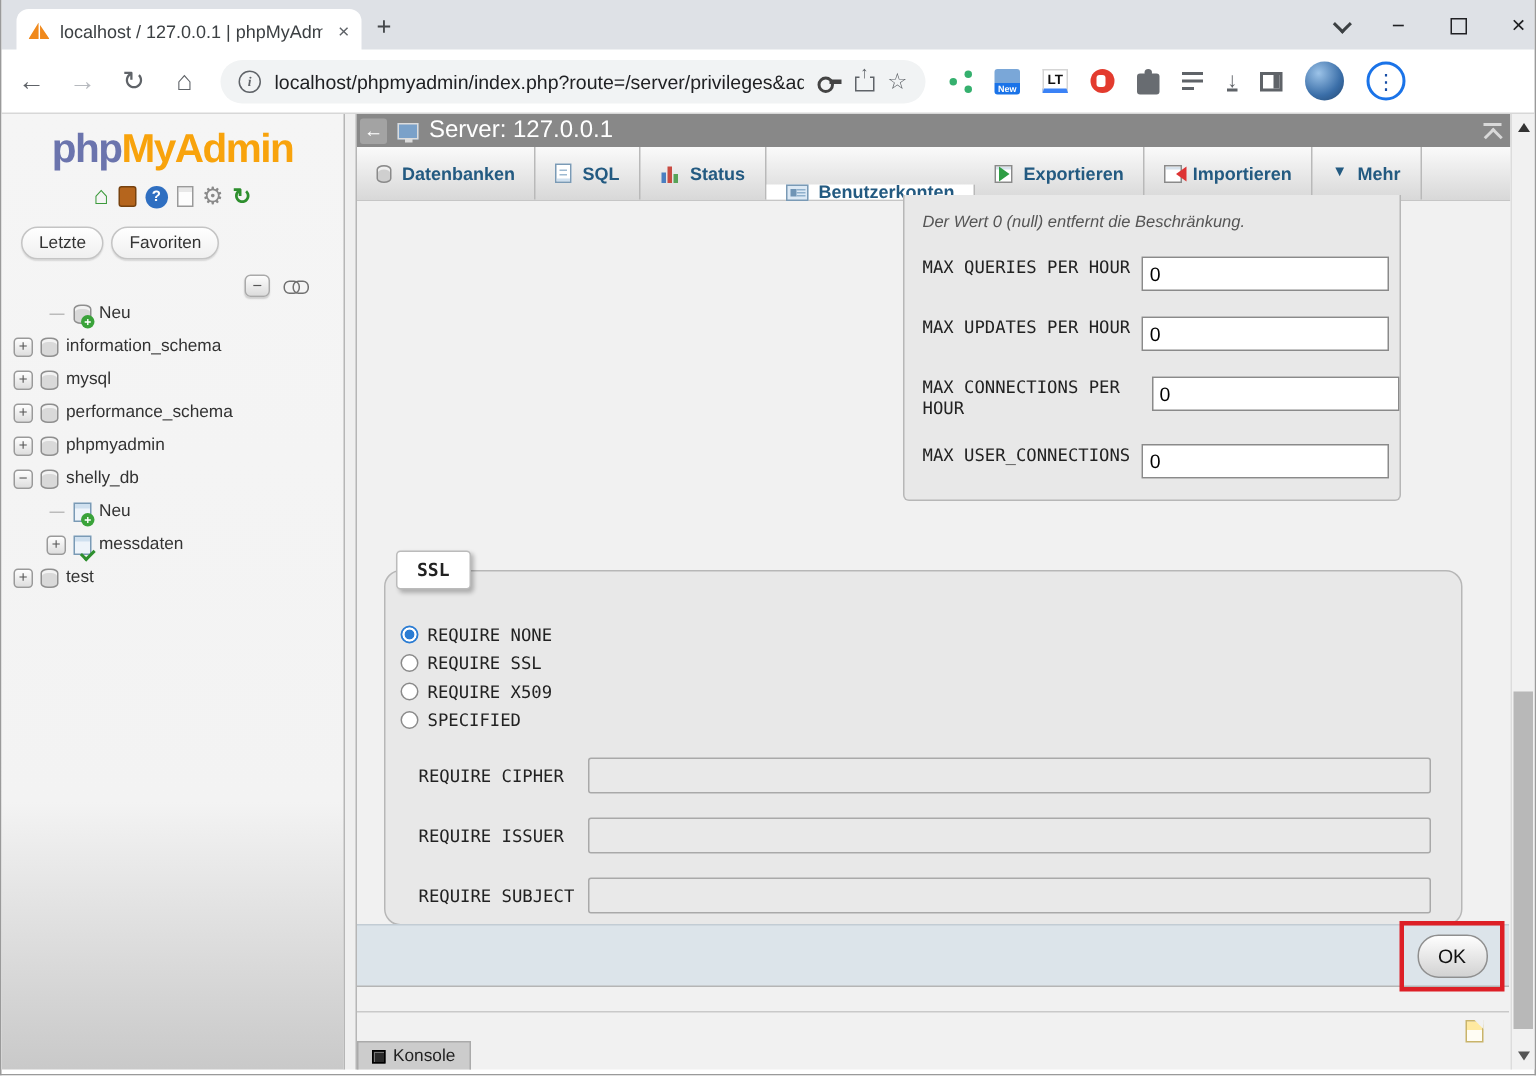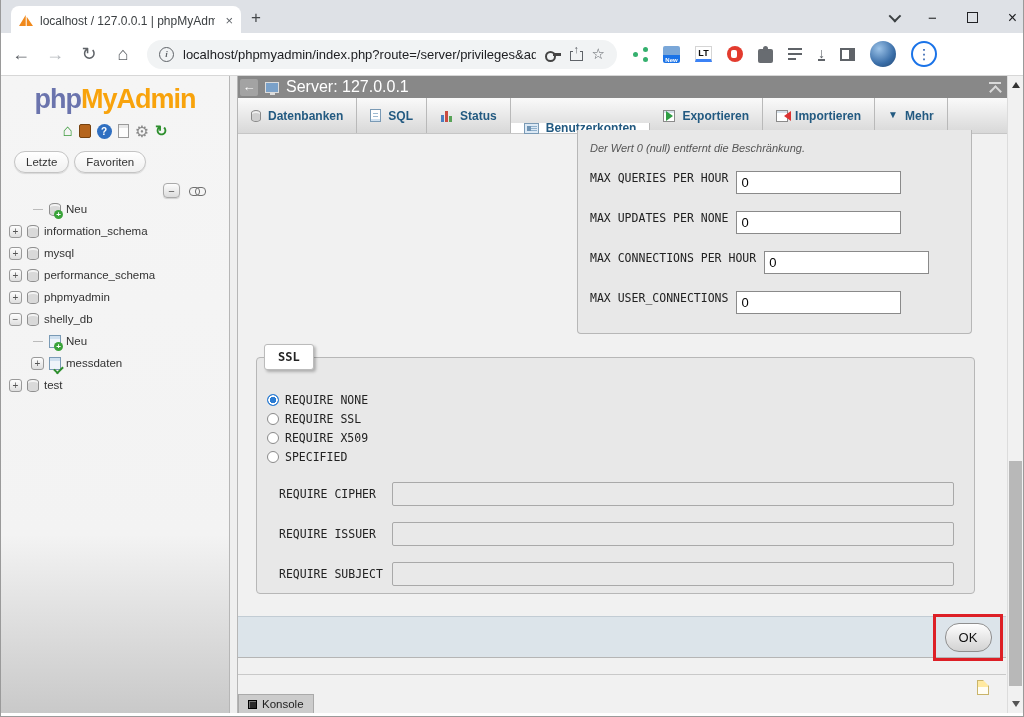--- a/index.html
+++ b/index.html
@@ -118,27 +118,27 @@
   .ti-users::after { content:""; position:absolute; right:1px; top:2px; width:6px; height:5px;
       background:linear-gradient(#8fb0cc,#8fb0cc) 0 0/6px 1px no-repeat, linear-gradient(#8fb0cc,#8fb0cc) 0 2px/6px 1px no-repeat, linear-gradient(#8fb0cc,#8fb0cc) 0 4px/6px 1px no-repeat; }
   .ti-grid { width:12px; height:12px; background:#fff; border:1px solid #8a8a8a; box-shadow:inset 0 2px 0 #d7e2ec; }
   .ti-export::after { content:""; position:absolute; right:-4px; bottom:0; border:5px solid transparent; border-left:7px solid #2f9e44; }
   .ti-import::after { content:""; position:absolute; right:-4px; bottom:0; border:5px solid transparent; border-right:7px solid #d33; }
   .ti-mehr { color:#235a81; font-size:10px; width:auto; }
 
   .content { position:absolute; left:0; right:0; top:58px; bottom:0; background:#f1f1f1; }
 
   .fieldset { position:absolute; background:#e8e8e8; border:1px solid #b7b7b7; border-radius:4px; }
-  .fs-limits { left:339px; top:-4px; width:395px; height:204px; border-top:none; border-radius:0 0 4px 4px; }
+  .fs-limits { left:364px; top:-4px; width:332px; height:204px; border-top:none; border-radius:0 0 4px 4px; }
   .limits-note { font-style:italic; font-size:11px; color:#555; margin:12px 0 0 12px; }
   .limit-row { display:flex; align-items:flex-start; margin:17px 0 0 12px; }
   .mono { font-family:"DejaVu Sans Mono", monospace; font-size:11.5px; color:#222; }
   .limit-row input { margin-left:8px; width:165px; height:23px; border:1px solid #8a8a8a; background:#fff; font-size:13px; padding:0 4px; font-family:"Liberation Sans", sans-serif; }
 
-  .fs-ssl { left:18px; top:223px; width:719px; height:237px; }
+  .fs-ssl { left:18px; top:246px; width:719px; height:237px;border-radius:11px; }
   .legend { position:absolute; top:-14px; left:7px; background:#fff; border:1px solid #bbb; border-radius:3px; padding:5px 13px; font-family:"DejaVu Sans Mono", monospace; font-size:12px; font-weight:bold; color:#222; box-shadow:2px 2px 3px rgba(0,0,0,.25); }
   .radios { margin:32px 0 0 10px; }
   .radio-row { display:flex; align-items:center; gap:6px; height:19px; }
   .radio { width:12px; height:12px; border-radius:50%; border:1px solid #8a8a8a; background:#fff; flex:none; }
   .radio.checked { border-color:#2b7cd3; background:radial-gradient(circle,#2b7cd3 0 3px,#fff 3.5px 4.5px,#2b7cd3 5px); }
   .ssl-field { display:flex; align-items:center; margin:16px 20px 0 22px; }
   .ssl-field .mono { width:113px; flex:none; }
   .ssl-field input { flex:1; height:24px; background:#e9e9e9; border:1px solid #a9a9a9; border-radius:2px; }
 
   .footerbar { position:absolute; left:0; right:1px; top:482px; height:42px; background:#dce4ea; border-top:1px solid #c2ccd4; border-bottom:1px solid #b5b5b5; }
@@ -323,21 +323,21 @@
       <div class="content">
 
         <div class="fieldset fs-limits">
           <div class="limits-note">Der Wert 0 (null) entfernt die Beschränkung.</div>
           <div id="limitrows">
               <div class="limit-row">
                 <span class="mono">MAX QUERIES PER HOUR</span>
                 <input type="text" value="0" style="">
               </div>
               <div class="limit-row">
-                <span class="mono">MAX UPDATES PER NONE</span>
+                <span class="mono">MAX UPDATES PER HOUR</span>
                 <input type="text" value="0" style="">
               </div>
               <div class="limit-row">
                 <span class="mono">MAX CONNECTIONS PER HOUR</span>
                 <input type="text" value="0" style="">
               </div>
               <div class="limit-row">
                 <span class="mono">MAX USER_CONNECTIONS</span>
                 <input type="text" value="0" style="">
               </div>

